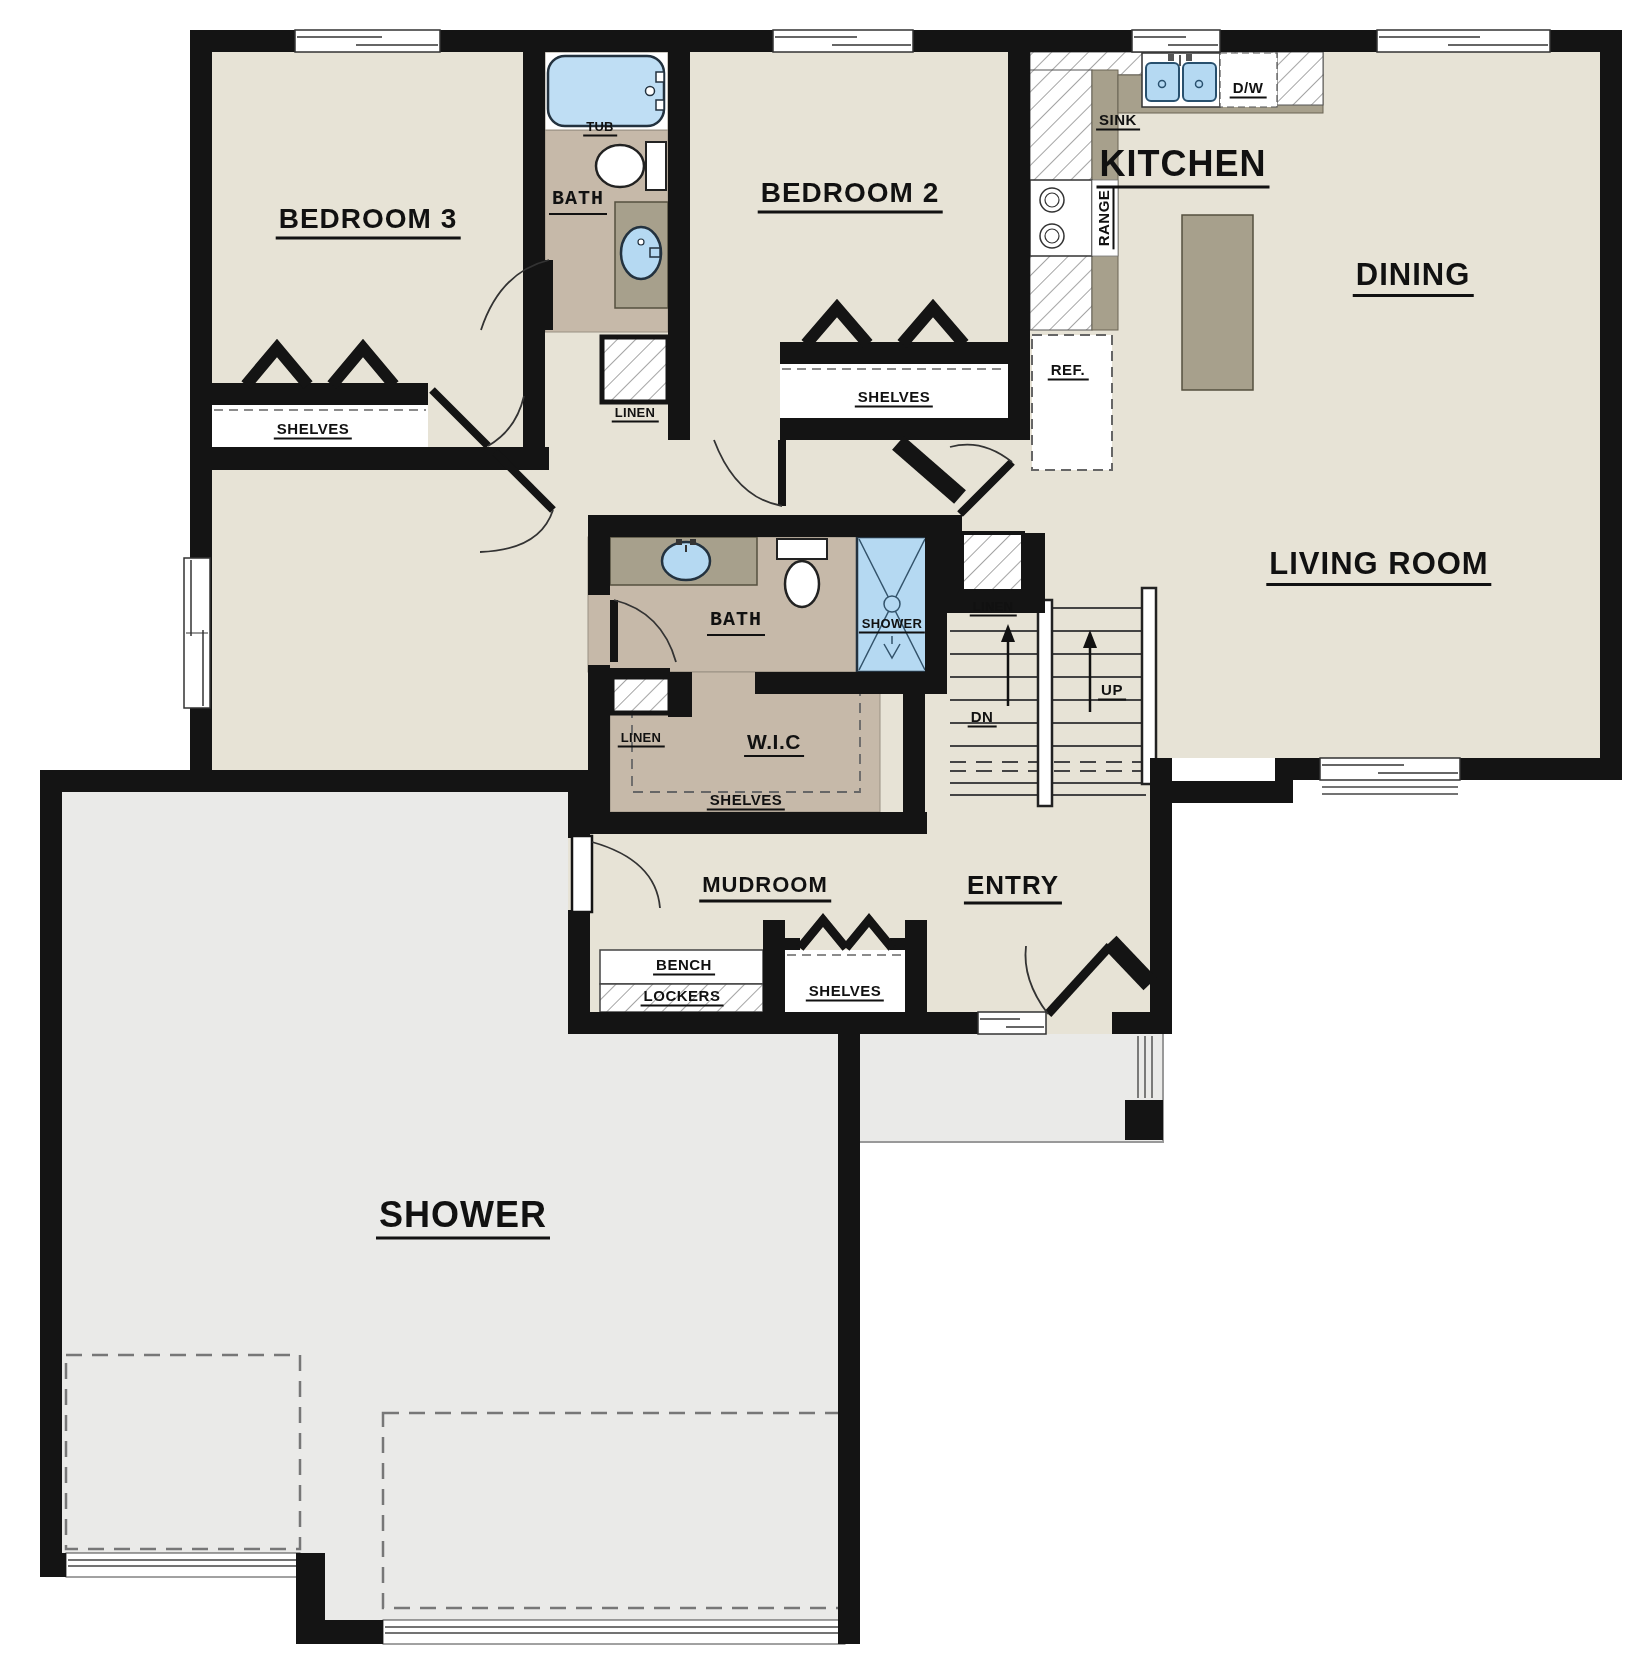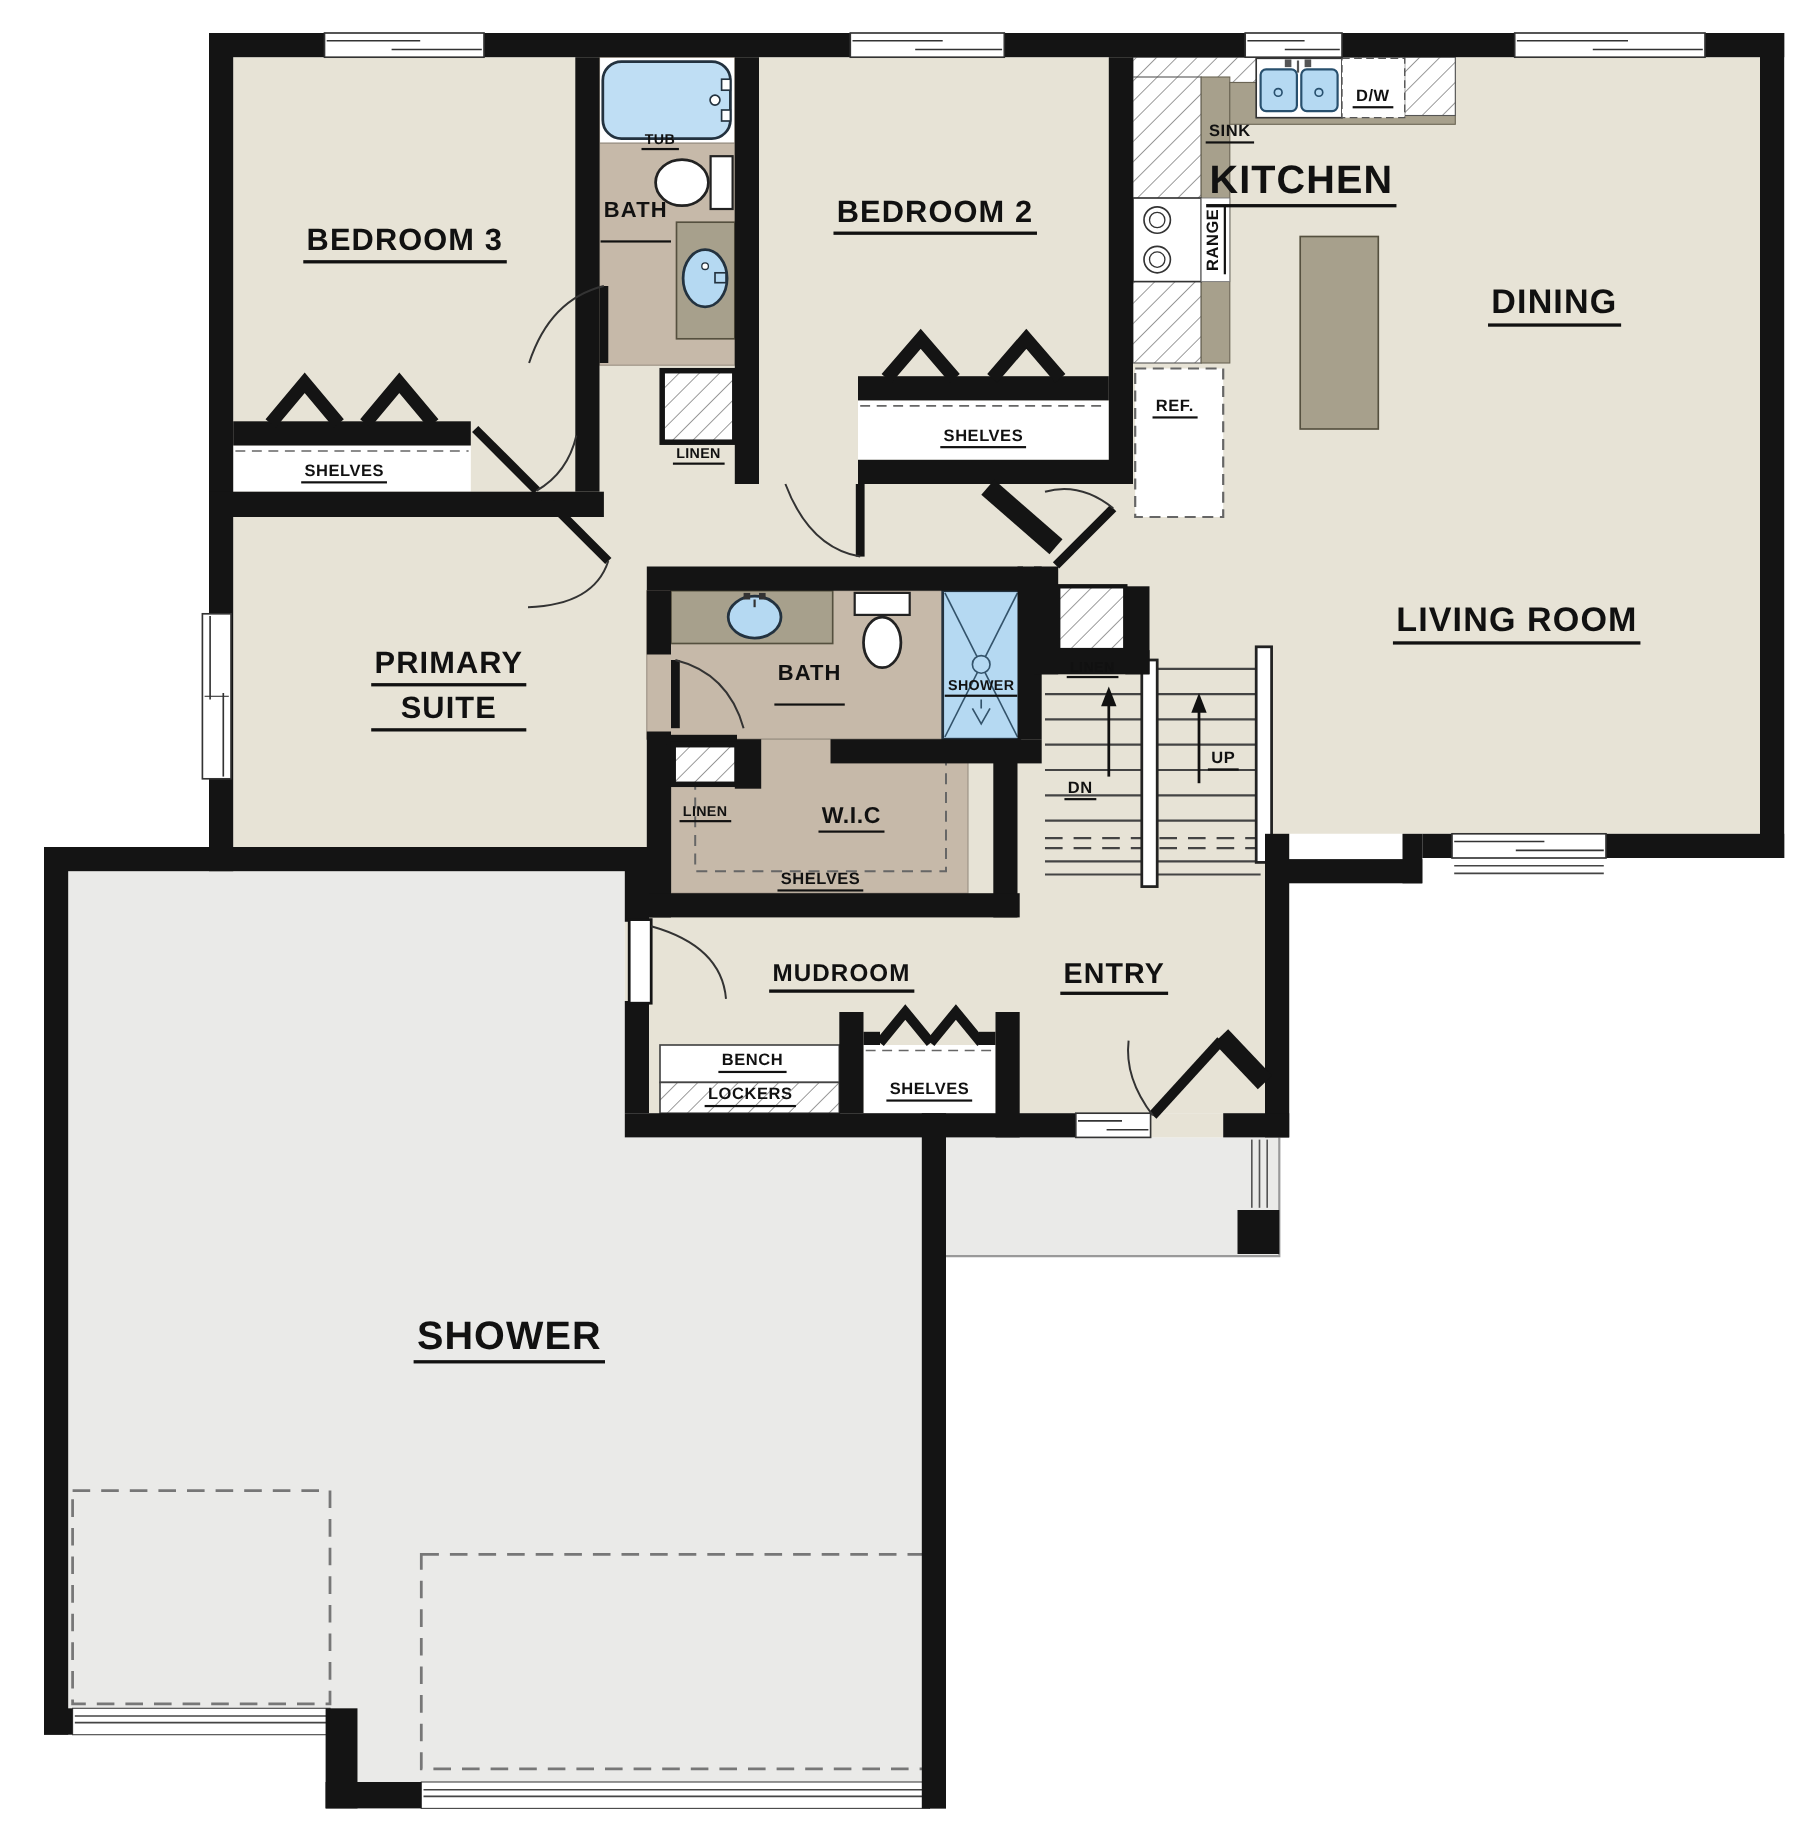--- a/index.html
+++ b/index.html
@@ -14,21 +14,21 @@
        font-weight:bold;letter-spacing:1px;line-height:1;text-align:center;}
   .lbl span{display:inline-block;border-bottom:3px solid var(--ink);padding:0 3px 4px;}
   .xl{font-size:31px;text-align:right;}
   .lg{font-size:28px;}
   .g{font-size:36px;}
   .entry{font-size:26px;}
   .mud{font-size:22px;}
   .md{font-size:21px;letter-spacing:.5px;}
   .md span{border-bottom-width:2.5px;padding-bottom:3px;}
   .bath{font-size:20px;}
-  .bath span{border-bottom-width:2.5px;padding-bottom:17px;}
+  .bath span{border-bottom-width:2.5px;padding-bottom:4px;font-family:Liberation Mono, monospace;}
   .sm{font-size:15px;letter-spacing:.5px;}
   .sm span{border-bottom-width:2px;padding-bottom:2px;}
   .xs{font-size:13px;letter-spacing:.3px;margin-top:44px;}
   .xs span{border-bottom-width:2px;padding-bottom:2px;}
   .stack span{display:block;margin:0 auto 6px;}
   .vert{transform:translate(-50%,-50%) rotate(-90deg);}
 </style>
 </head>
 <body>
 
@@ -347,24 +347,20 @@
 
 <div class="lbl g" style="left:1183px;top:167px"><span>KITCHEN</span></div>
 <div class="lbl sm" style="left:1118px;top:121px"><span>SINK</span></div>
 <div class="lbl sm" style="left:1248px;top:89px"><span>D/W</span></div>
 <div class="lbl sm vert" style="left:1105px;top:218px"><span>RANGE</span></div>
 <div class="lbl sm" style="left:1068px;top:371px"><span>REF.</span></div>
 
 <div class="lbl xl" style="left:1413px;top:278px"><span>DINING</span></div>
 <div class="lbl xl" style="left:1379px;top:567px"><span>LIVING ROOM</span></div>
 
-<div class="lbl lg stack" style="left:408px;top:630px">
-  <span>PRIMARY</span>
-  <span>SUITE</span>
-</div>
 
 <div class="lbl bath" style="left:736px;top:622px"><span>BATH</span></div>
 <div class="lbl xs" style="left:892px;top:581px"><span>SHOWER</span></div>
 <div class="lbl xs" style="left:641px;top:695px"><span>LINEN</span></div>
 
 <div class="lbl md" style="left:774px;top:744px"><span>W.I.C</span></div>
 <div class="lbl sm" style="left:746px;top:801px"><span>SHELVES</span></div>
 
 <div class="lbl xs" style="left:993px;top:564px"><span>LINEN</span></div>
 <div class="lbl sm" style="left:982px;top:718px"><span>DN</span></div>

